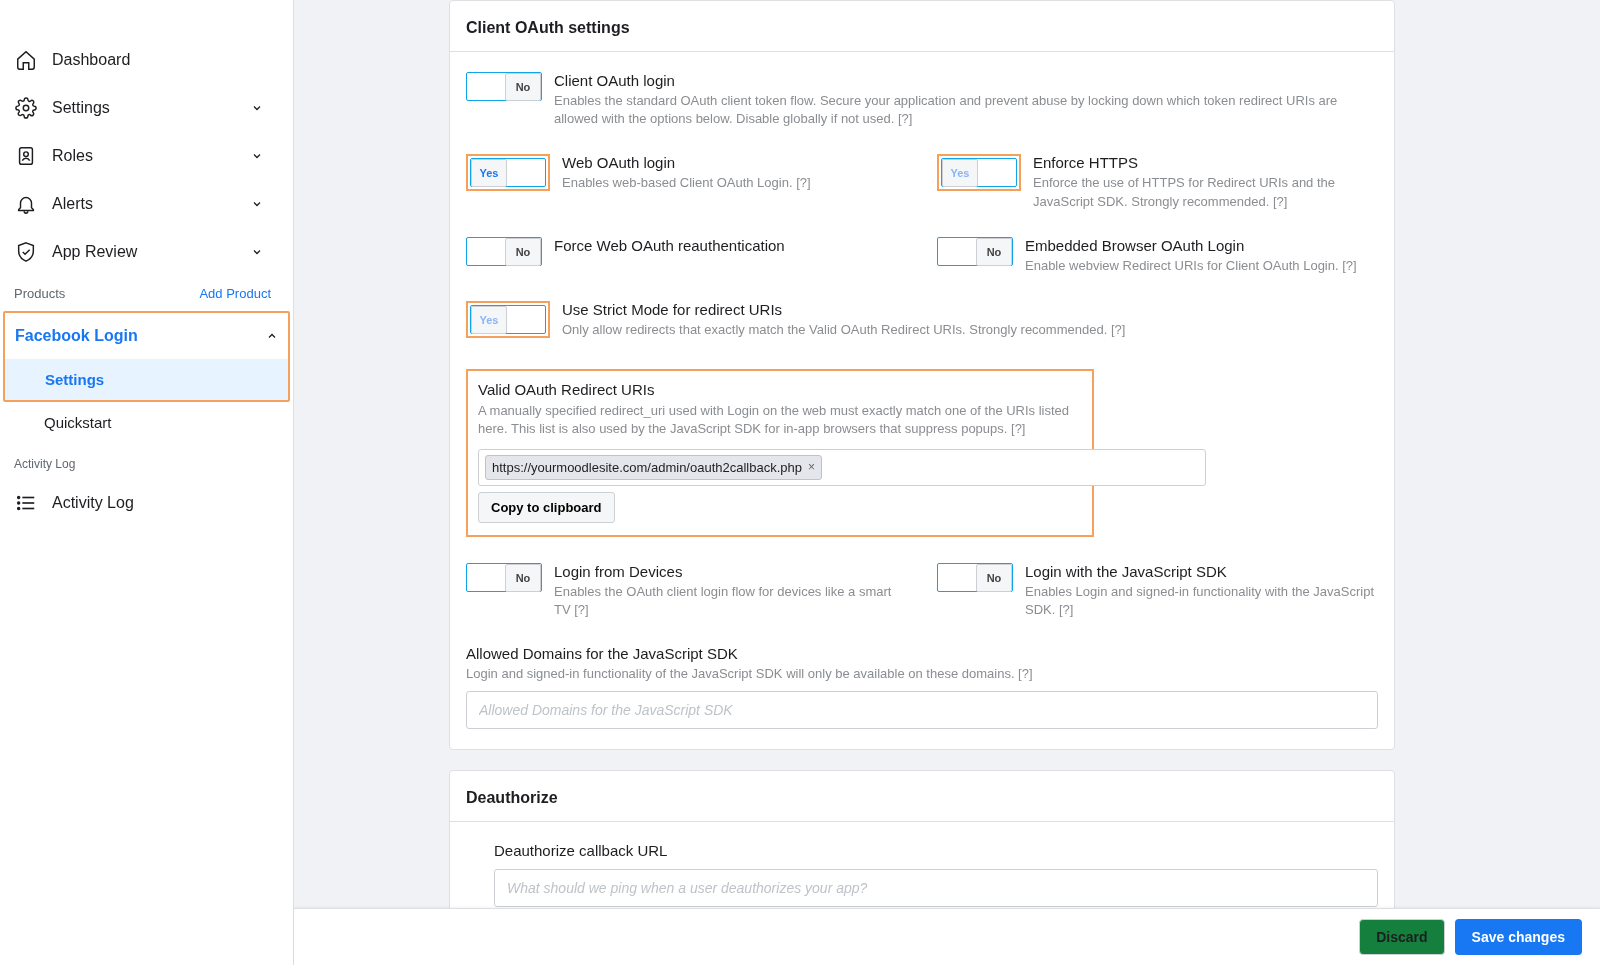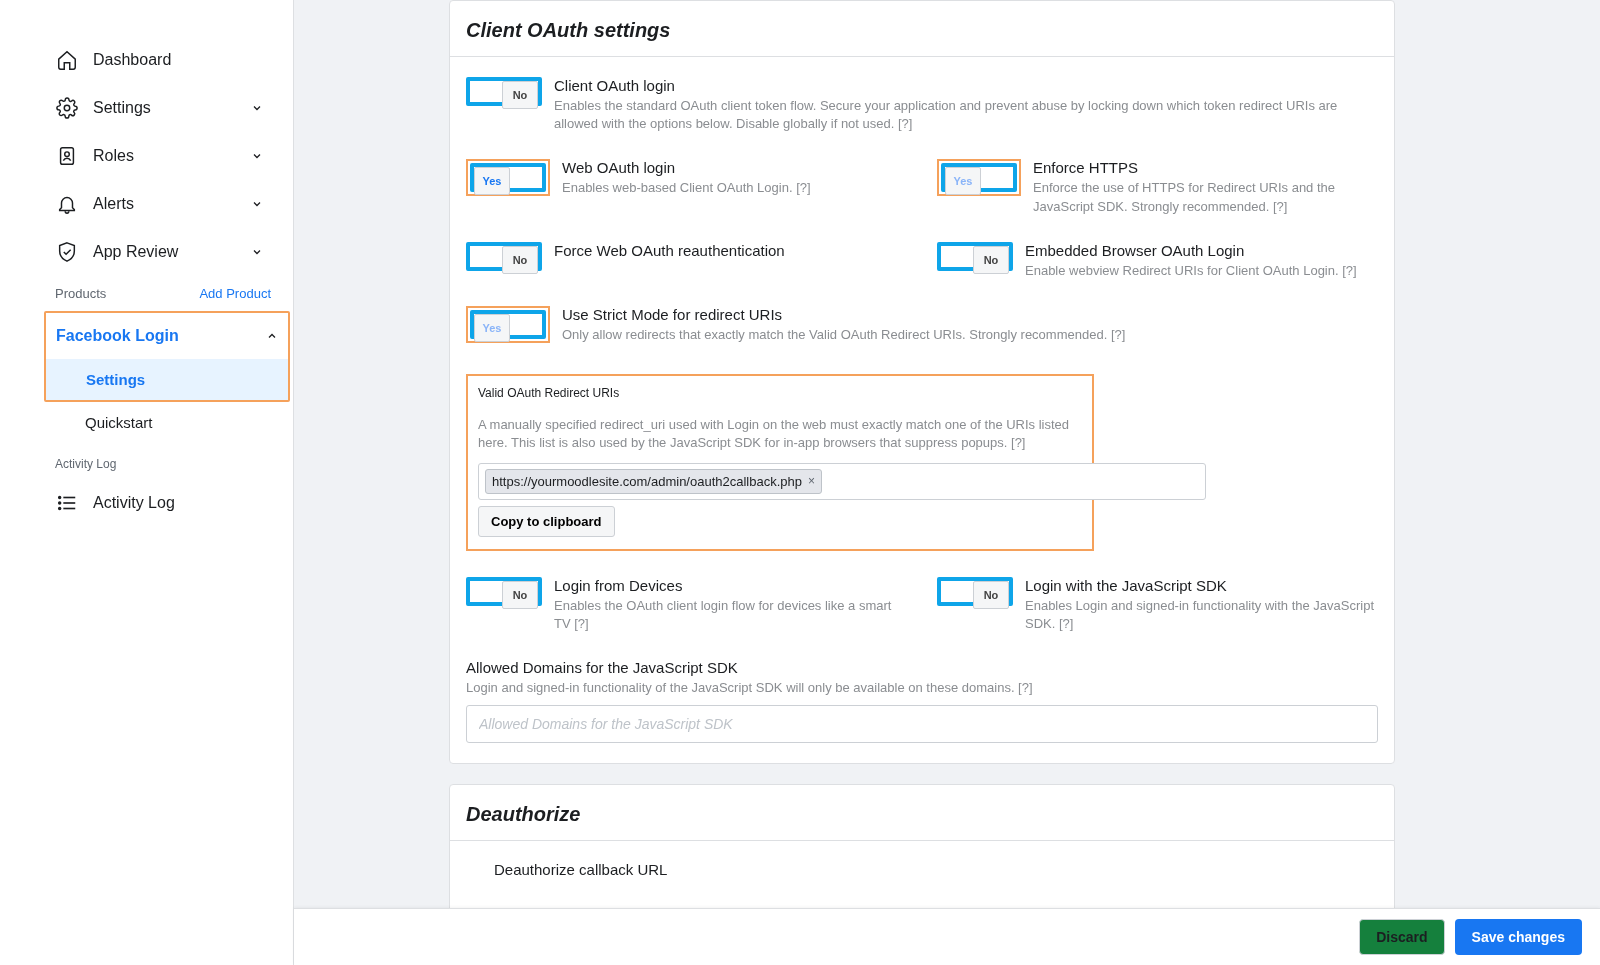--- a/index.html
+++ b/index.html
@@ -13,21 +13,20 @@
     overflow: hidden;
     display: flex;
   }
   
   .sidebar {
     width: 294px;
     background: #fff;
     border-right: 1px solid #dddfe2;
     height: 100%;
     padding-top: 36px;
-    padding-left: 41px;
   }
   .nav-item {
     display: flex;
     align-items: center;
     padding: 12px 14px;
     cursor: pointer;
     position: relative;
   }
   .nav-item .icon {
     width: 24px;
@@ -99,43 +98,42 @@
   }
   .card {
     background: #fff;
     border: 1px solid #dddfe2;
     border-radius: 4px;
     margin-bottom: 20px;
     width: 946px;
   }
   .card-header {
     padding: 18px 16px 14px 16px;
-    font-size: 20px;
+    font-size: 16px;
     font-weight: 600;
     border-bottom: 1px solid #dddfe2;
-    font-style: italic;
   }
   .card-body {
     padding: 20px 16px;
   }
   .settings-grid {
     display: grid;
     grid-template-columns: 1fr 1fr;
     column-gap: 30px;
     row-gap: 26px;
   }
   .setting-row {
     display: flex;
     align-items: flex-start;
   }
   .setting-row.full { grid-column: 1 / span 2; }
   .toggle {
     width: 76px;
     height: 29px;
-    border: 4px solid #0ea5e9;
+    border: 1px solid #0ea5e9;
     border-radius: 2px;
     display: flex;
     align-items: center;
     flex-shrink: 0;
     margin-right: 12px;
     background: #fff;
     cursor: pointer;
     position: relative;
   }
   .toggle .handle {
@@ -171,21 +169,21 @@
   .setting-desc {
     font-size: 13px;
     color: #8a8d91;
     line-height: 1.4;
   }
   .uri-box {
     border: 2px solid #f5a15b;
     padding: 10px 10px 12px 10px;
     margin-top: 4px;
   }
-  .uri-title { font-size: 12px; margin-bottom: 16px; }
+  .uri-title { font-size: 15px; margin-bottom: 4px; }
   .uri-desc { font-size: 13px; color: #8a8d91; line-height: 1.4; margin-bottom: 10px; }
   .uri-input-wrap {
     border: 1px solid #ccd0d5;
     border-radius: 3px;
     padding: 5px 6px;
     display: flex;
     align-items: center;
     background: #fff;
   }
   .chip {
@@ -469,20 +467,21 @@
 
       </div>
     </div>
   </div>
 
   <div class="card">
     <div class="card-header">Deauthorize</div>
     <div class="card-body" style="padding-bottom:60px">
       <div style="padding-left:28px">
         <div class="section-title" style="margin-bottom:10px">Deauthorize callback URL</div>
+        <input class="text-input" placeholder="What should we ping when a user deauthorizes your app?" style="">
       </div>
     </div>
   </div>
 
 </div>
 
 <div class="footer-bar">
   <button class="btn btn-secondary">Discard</button>
   <button class="btn btn-primary">Save changes</button>
 </div>

